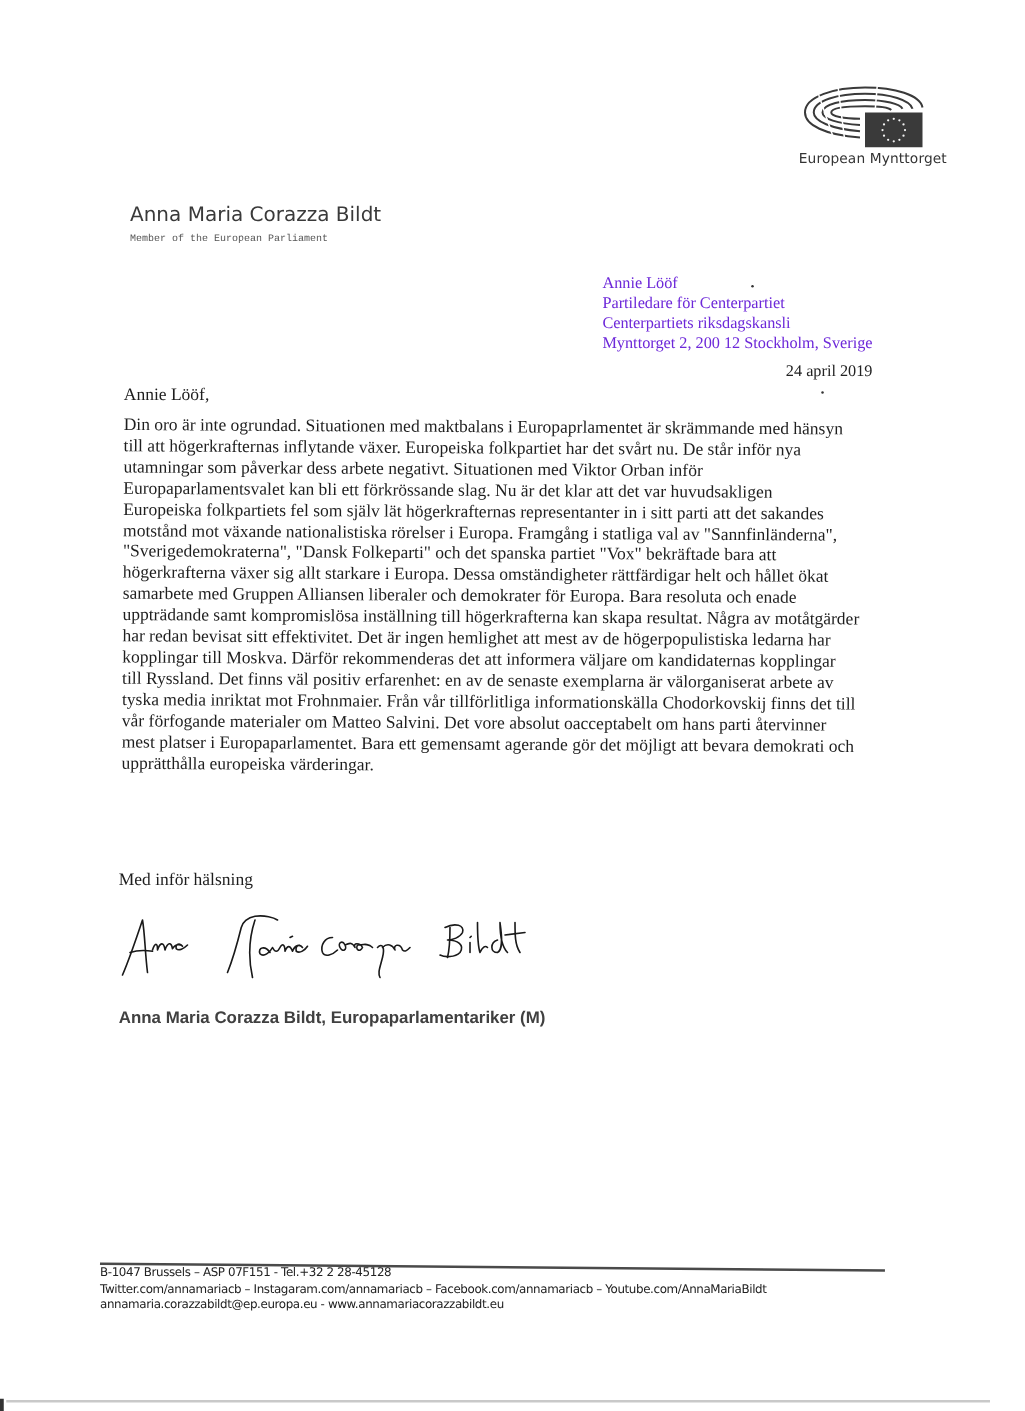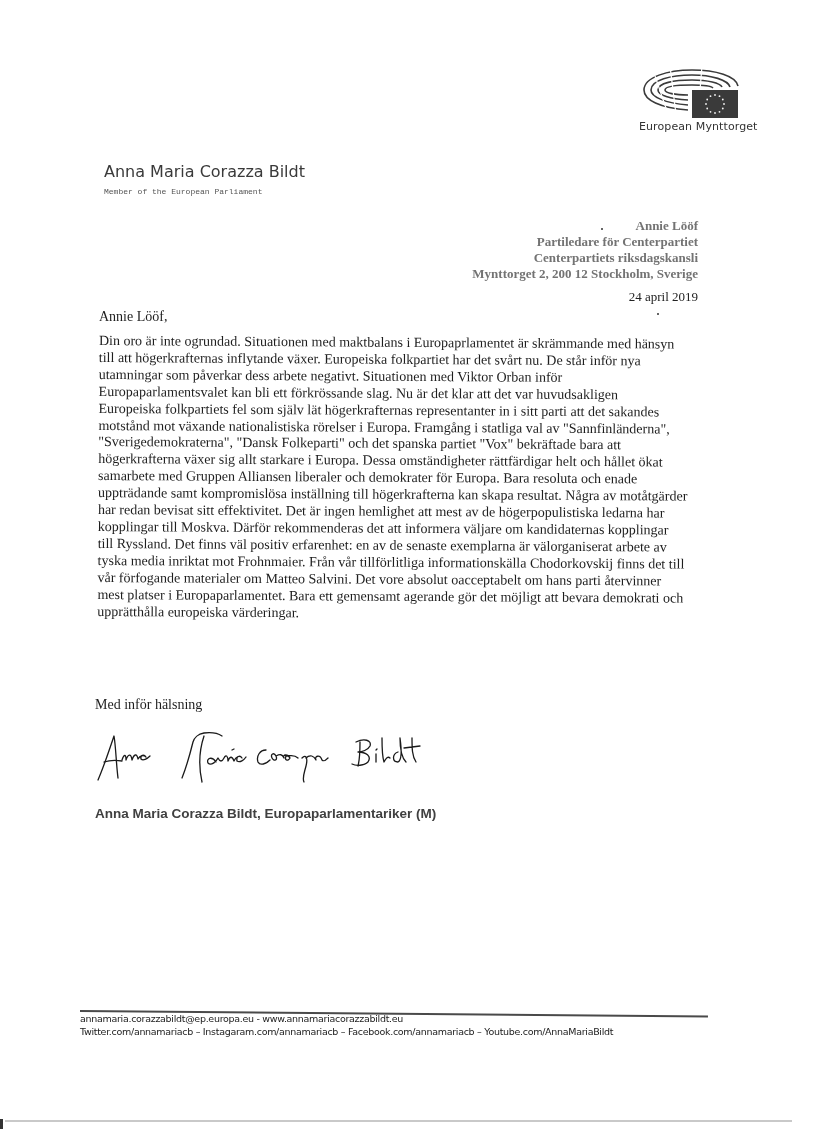--- a/index.html
+++ b/index.html
@@ -8,21 +8,21 @@
 
   
   #ep-logo { left: 640px; top: 66px; width: 100px; height: 52px; }
   #ep-name { left: 639px; top: 120px; font-size: 11px; color: #333; letter-spacing: 0.1px; font-family: "DejaVu Sans", sans-serif; }
 
   
   #sender-name { left: 104px; top: 162px; font-size: 16px; color: #3a3a3a; font-family: "DejaVu Sans", sans-serif; }
   #sender-role { left: 104px; top: 187px; font-size: 8px; color: #555; font-family: Liberation Mono, monospace; }
 
   
-  #recipient { right: 122px; top: 218px; text-align: right; font-size: 13px; line-height: 16px; font-weight: bold; color: #737373; font-family: "Liberation Serif", serif; }
+  #recipient { right: 122px; top: 218px; text-align: left; font-size: 13px; line-height: 16px; font-weight: normal; color: #6d28d9; font-family: "Liberation Serif", serif; }
   #recipient div { white-space: nowrap; }
   #date { right: 122px; top: 289px; font-size: 13px; font-family: "Liberation Serif", serif; color: #222; }
   .speck { width: 2px; height: 2px; background: #333; border-radius: 1px; }
 
   
   #greeting { left: 99px; top: 309px; font-size: 14px; font-family: "Liberation Serif", serif; }
   #body-text { left: 99px; top: 333px; width: 630px; font-size: 14px; line-height: 16.9px; font-family: "Liberation Serif", serif; transform: rotate(0.35deg); transform-origin: left top; }
   #body-text span { display: block; white-space: nowrap; }
 
   #closing { left: 95px; top: 697px; font-size: 14px; font-family: "Liberation Serif", serif; }
@@ -130,18 +130,19 @@
     <path d="M288 10 C 288 18, 288 28, 290 34 C 292 30, 294 28, 296 30"></path>
     <path d="M304 24 C 298 26, 298 34, 304 34 C 308 32, 308 24, 306 10 C 306 20, 308 30, 312 34"></path>
     <path d="M310 20 L 326 18 M 318 10 C 318 20, 318 28, 322 34"></path>
   </g>
 </svg>
 
 <div id="signer" class="abs">Anna Maria Corazza Bildt, Europaparlamentariker (M)</div>
 
 <div id="footer-rule" class="abs"></div>
 <div id="footer" class="abs">
+  <div>B-1047 Brussels – ASP 07F151 - Tel.+32 2 28-45128</div>
+  <div>Twitter.com/annamariacb – Instagaram.com/annamariacb – Facebook.com/annamariacb – Youtube.com/AnnaMariaBildt</div>
   <div>annamaria.corazzabildt@ep.europa.eu - www.annamariacorazzabildt.eu</div>
-  <div>Twitter.com/annamariacb – Instagaram.com/annamariacb – Facebook.com/annamariacb – Youtube.com/AnnaMariaBildt</div>
 </div>
 
 <div id="scan-edge" class="abs"></div>
 <div id="scan-corner" class="abs"></div>
 
 </body></html>

